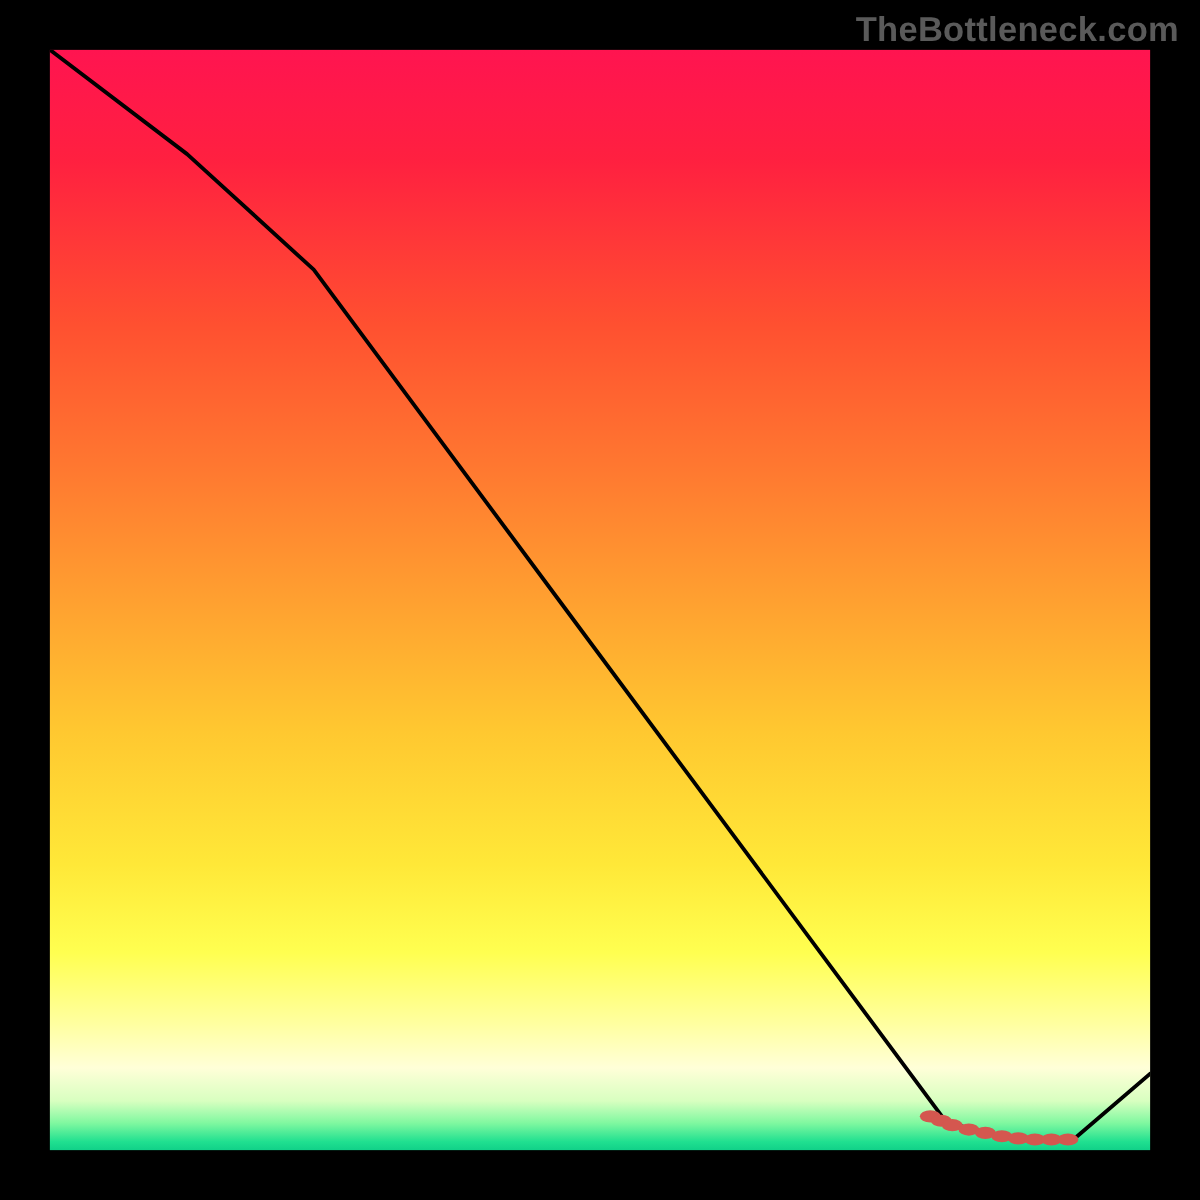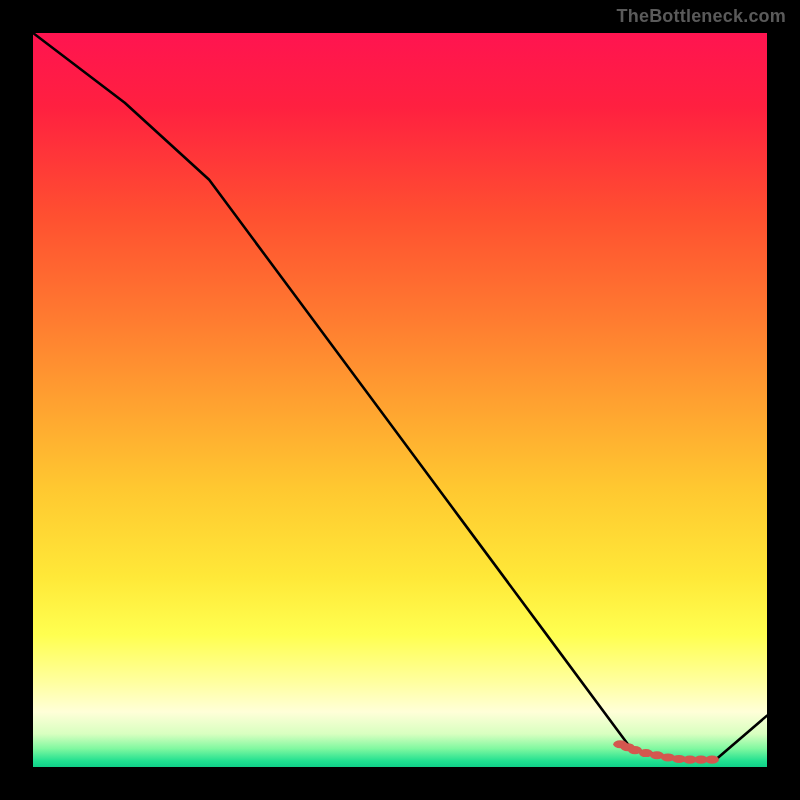--- a/index.html
+++ b/index.html
@@ -14,21 +14,21 @@
     position: relative;
     width: 800px;
     height: 800px;
     background: #000;
   }
   .watermark {
     position: absolute;
     top: 6px;
     right: 14px;
     font-family: Arial, Helvetica, sans-serif;
-    font-size: 18px;
+    font-size: 23px;
     font-weight: 600;
     color: #5a5a5a;
     letter-spacing: 0.2px;
   }
   .plot {
     position: absolute;
     left: 33px;
     top: 33px;
     width: 734px;
     height: 734px;

